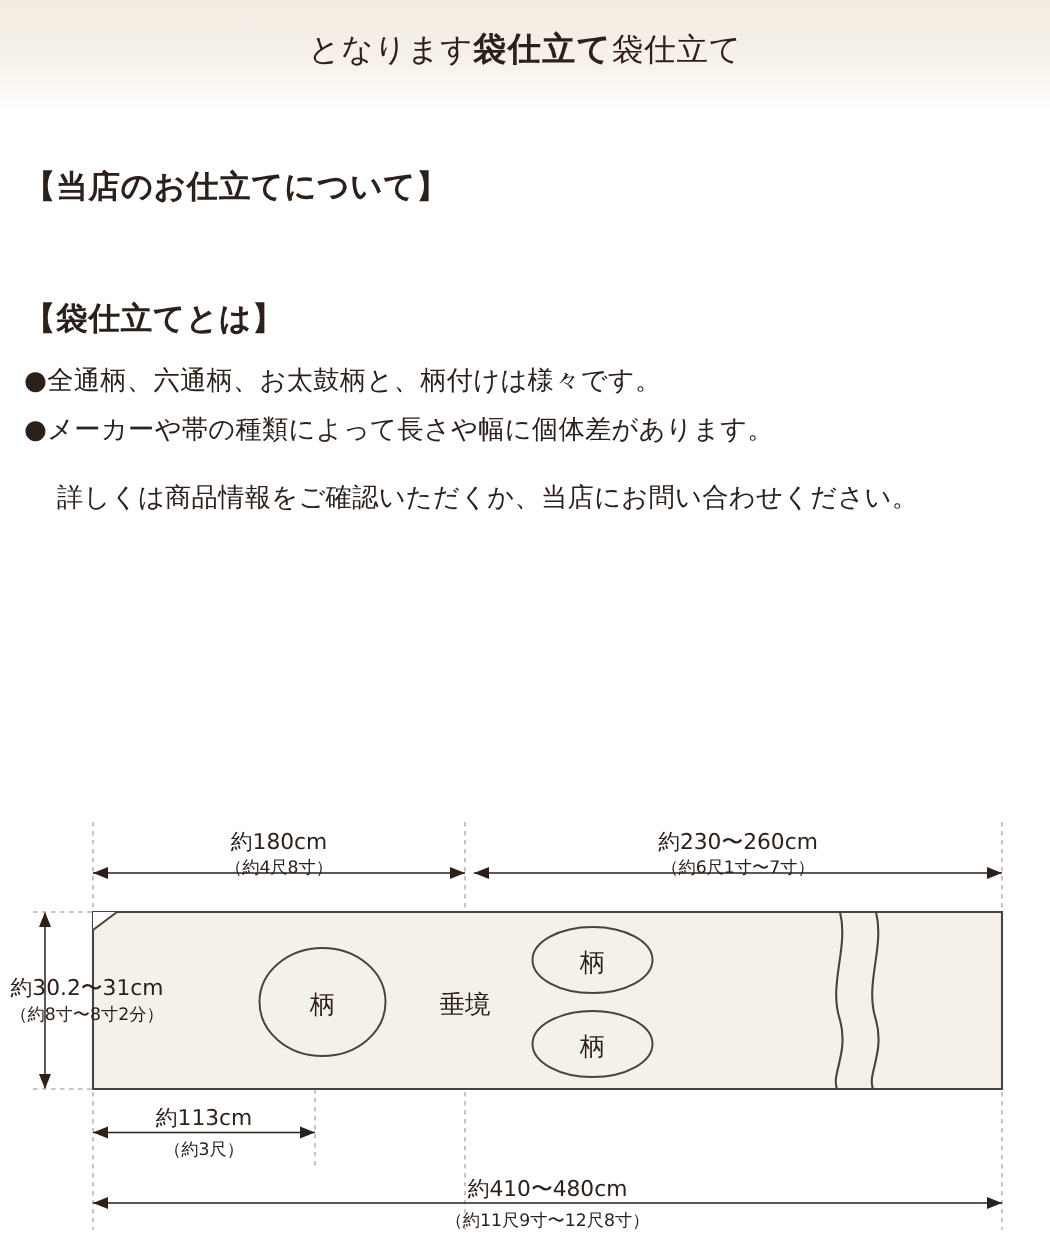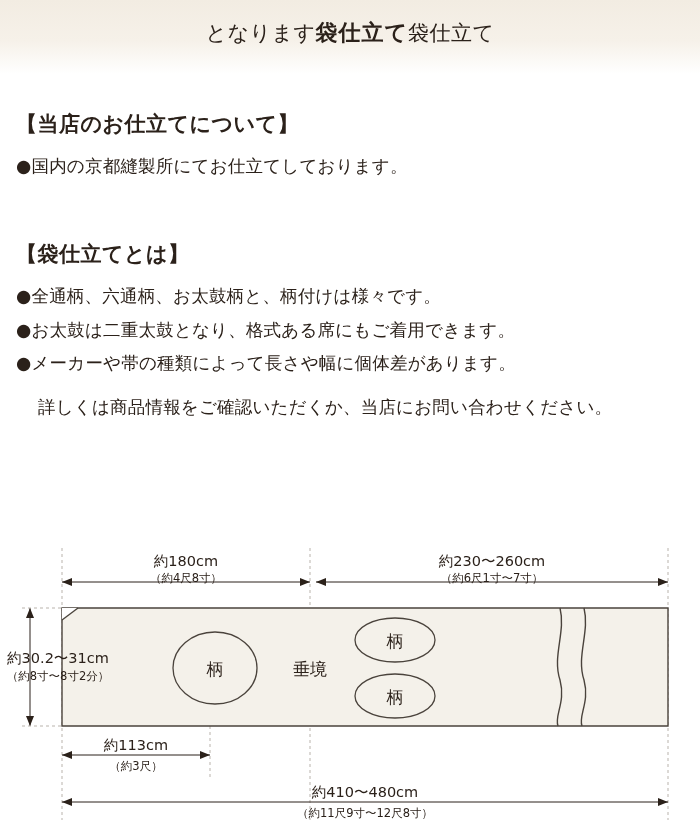--- a/index.html
+++ b/index.html
@@ -90,27 +90,25 @@
 <div class="header-band">
   <div class="header-title">
     <span>となります</span><span class="big">袋仕立て</span><span>袋仕立て</span>
   </div>
 </div>
 
 <div class="content">
 
   <div class="section-1">
     <div class="section-heading">【当店のお仕立てについて】</div>
-    <div class="bullet-line">●国内の京都縫製所にてお仕立てしております。</div>
   </div>
 
   <div class="section-2">
     <div class="section-heading">【袋仕立てとは】</div>
     <div class="bullet-line">●全通柄、六通柄、お太鼓柄と、柄付けは様々です。</div>
-    <div class="bullet-line">●お太鼓は二重太鼓となり、格式ある席にもご着用できます。</div>
     <div class="bullet-line">●メーカーや帯の種類によって長さや幅に個体差があります。</div>
     <div class="bullet-cont">詳しくは商品情報をご確認いただくか、当店にお問い合わせください。</div>
   </div>
 
 </div>
 
 <div class="diagram-wrap">
   <svg class="diagram" width="700" height="320" viewBox="0 0 700 320" xmlns="http://www.w3.org/2000/svg">
 
     <g stroke="#b9b3ac" stroke-width="1" stroke-dasharray="3,3">

